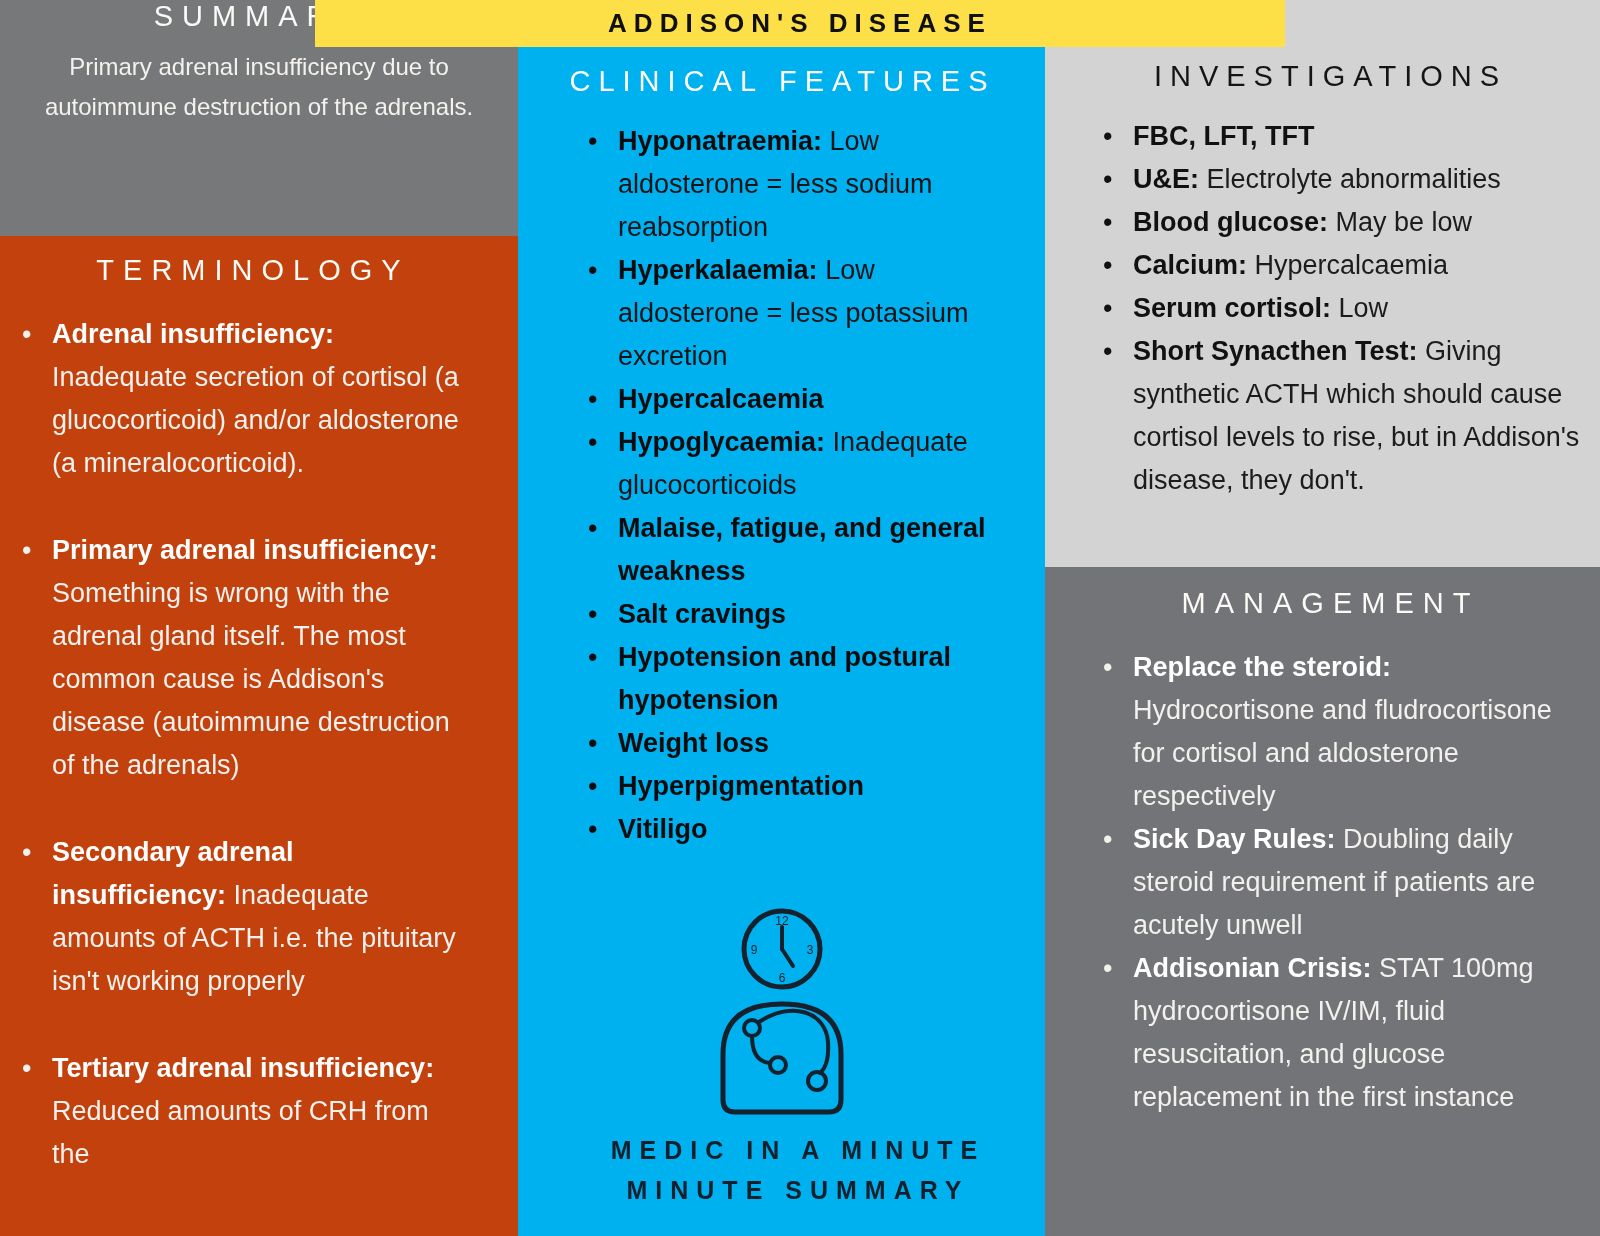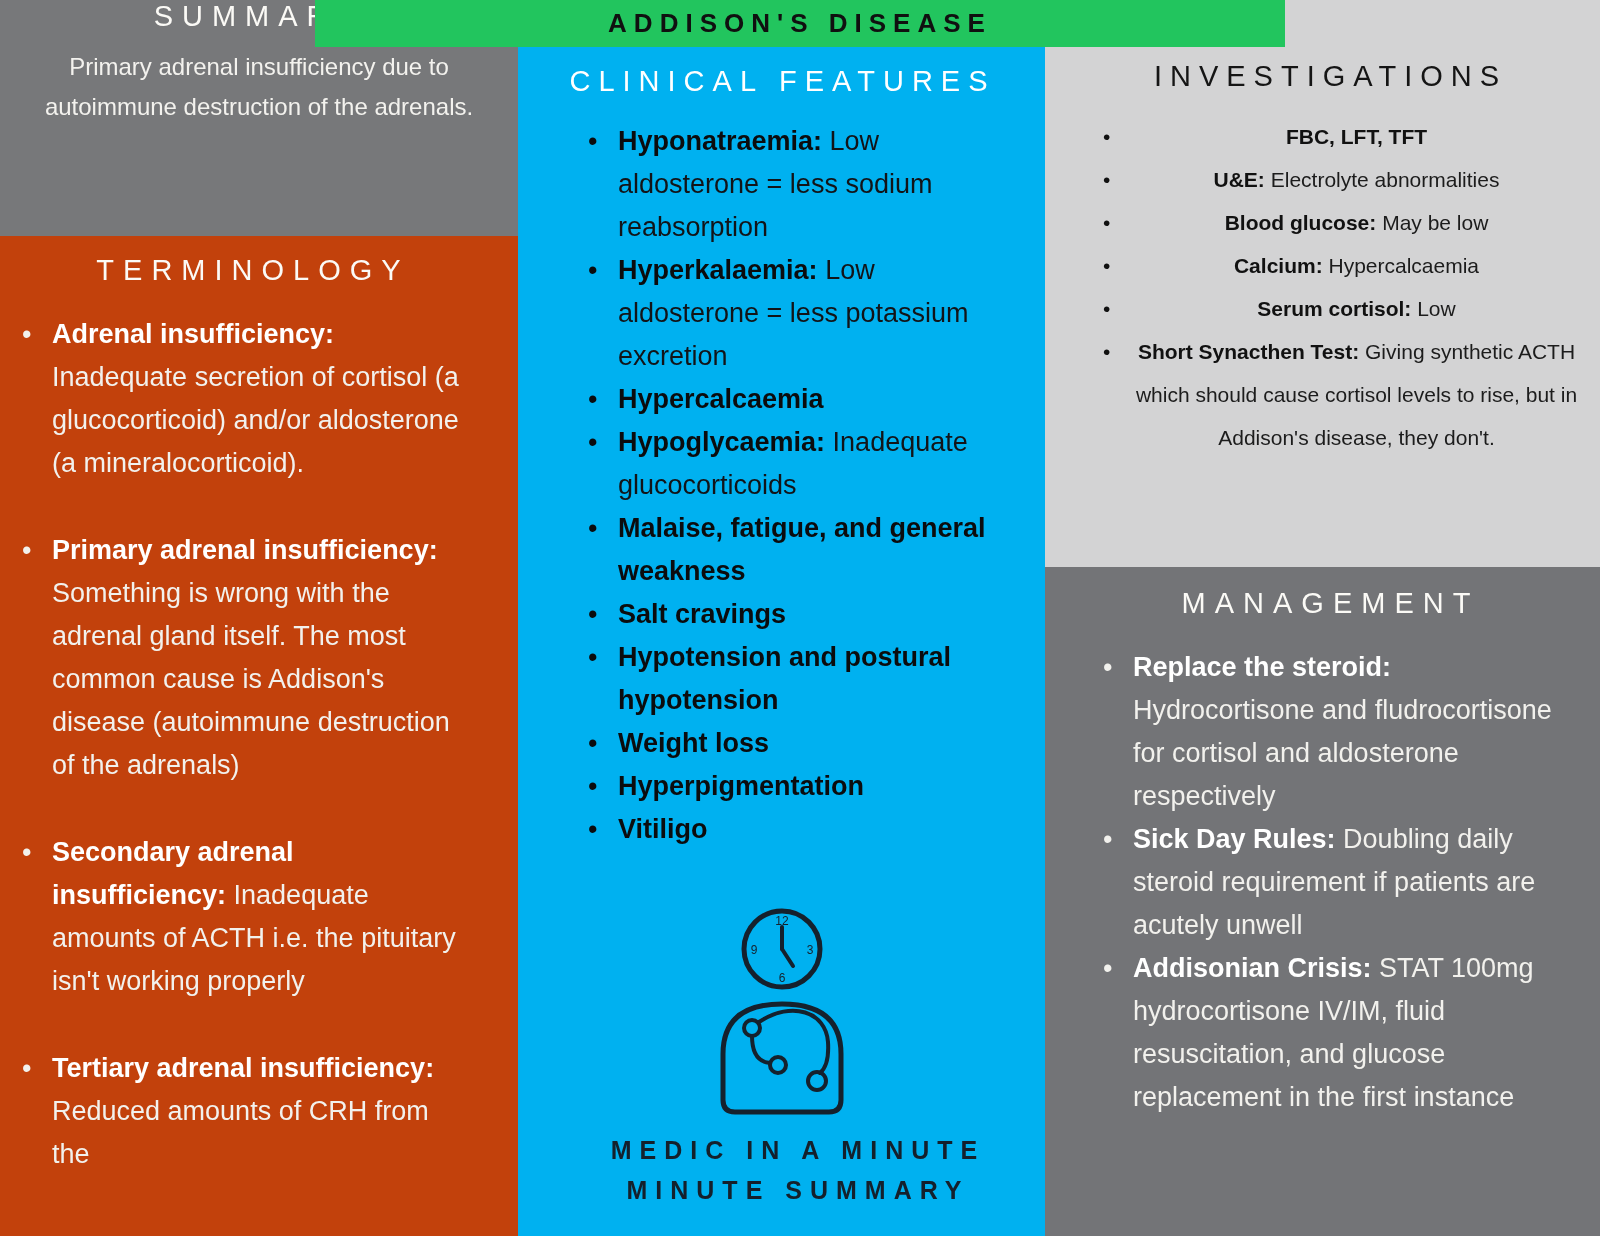--- a/index.html
+++ b/index.html
@@ -7,21 +7,21 @@
   #canvas { position:relative; width:1600px; height:1236px; overflow:hidden; background:#77787a; }
 
   
   .col { position:absolute; top:0; height:1236px; overflow:hidden; }
   #col-left  { left:0;     width:518px; }
   #col-mid   { left:518px; width:527px; background:#00b1f0; }
   #col-right { left:1045px;width:571px; }
 
   
   #title-banner { position:absolute; left:315px; top:0; width:970px; height:47px;
-    background:#22c55e; z-index:5; display:flex; align-items:center; justify-content:center; }
+    background:#fde047; z-index:5; display:flex; align-items:center; justify-content:center; }
   #title-banner .title { font-size:26px; font-weight:700; letter-spacing:7px; color:#101010; }
 
   
   .block { position:absolute; left:0; width:100%; overflow:hidden; box-sizing:border-box; }
   .section-header { text-align:center; font-size:29px; font-weight:500; letter-spacing:9px; }
 
   
   #summary-block { top:0; height:236px; background:#77787a; }
   #summary-block .section-header { color:#fbfaf6; }
   #summary-text { margin-top:14px; padding:0 14px; text-align:center;
@@ -48,21 +48,21 @@
   #clinical-list .term { font-weight:700; color:#0b0c0e; }
 
   #mid-footer { position:absolute; left:0; bottom:26px; width:100%; text-align:center; }
   #medic-icon { display:block; margin:0 auto 10px auto; }
   .footer-line { font-size:25px; font-weight:700; letter-spacing:8px; color:#14202c; line-height:40px;padding-left:33px; }
 
   
   #investigations-block { top:0; height:567px; background:#d3d3d4; padding-top:60px; }
   #investigations-block .section-header { color:#151515; letter-spacing:8px; }
   #investigations-list { margin-top:22px; padding-left:44px; padding-right:24px; }
-  #investigations-list li { font-size:21px; line-height:43px; color:#1c1c1c;text-align:center; }
+  #investigations-list li { font-size:27px; line-height:43px; color:#1c1c1c; }
   #investigations-list li::before { color:#111111; }
   #investigations-list .term { font-weight:700; color:#111111; }
 
   #management-block { top:567px; height:669px; background:#737477; padding-top:20px; }
   #management-block .section-header { color:#fbfaf6; }
   #management-list { margin-top:26px; padding-left:44px; padding-right:24px; }
   #management-list li { font-size:27px; line-height:43px; color:#f2f1ed; }
   #management-list li::before { color:#f2f1ed; }
   #management-list .term { font-weight:700; color:#ffffff; }
 

